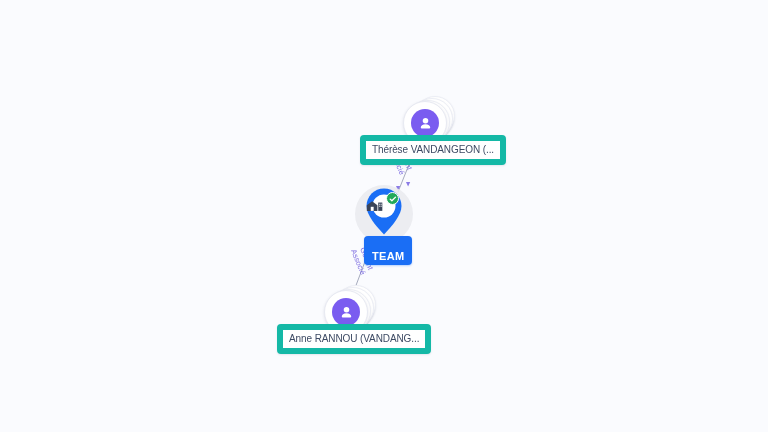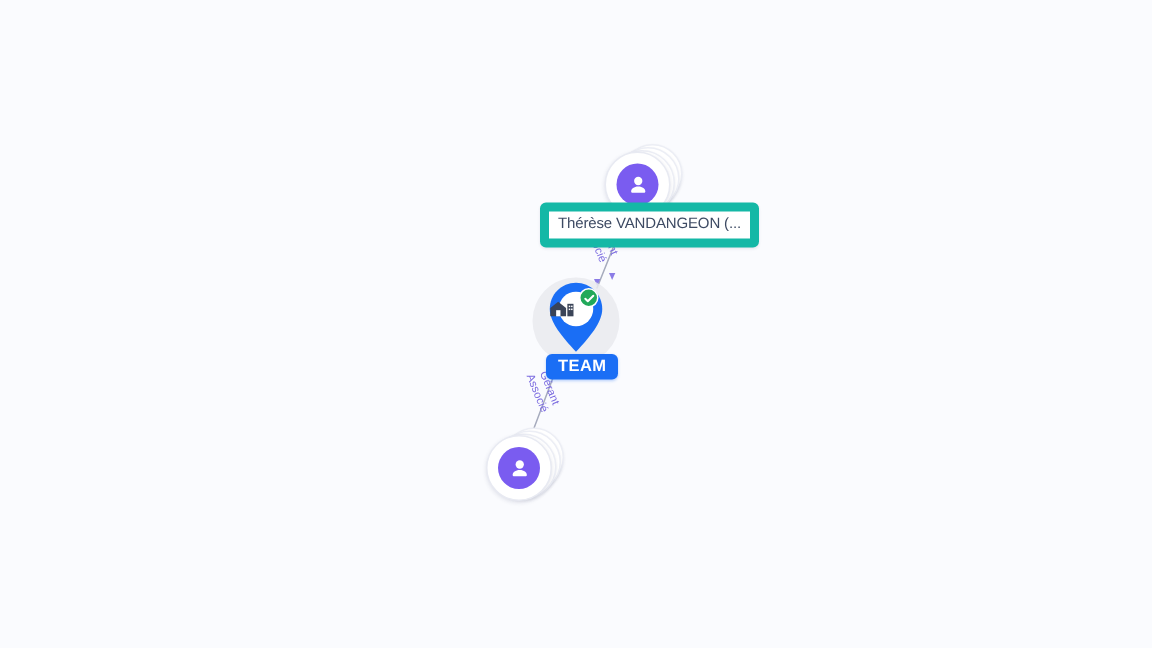--- a/index.html
+++ b/index.html
@@ -143,21 +143,21 @@
     display: flex;
     align-items: center;
     justify-content: center;
     box-sizing: border-box;
   }
   .team-badge {
     position: absolute;
     background: #1a6ef5;
     color: #ffffff;
     border-radius: 4px;
-    padding: 2px 8px 3px 8px;
+    padding: 14px 8px 3px 8px;
     font-size: 11px;
     font-weight: bold;
     font-family: "Liberation Sans", sans-serif;
     letter-spacing: 0.3px;
     box-shadow: 0 1px 2px rgba(26,110,245,0.30);
   }
 </style>
 </head>
 <body>
 
@@ -232,14 +232,15 @@
     <div class="stack-card stack-c1"></div>
     <div class="avatar-ring">
       <div class="avatar-circle">
         <svg width="17" height="17" viewBox="0 0 24 24" fill="#ffffff">
           <circle cx="12" cy="8" r="3.9"></circle>
           <path d="M12 13.2c-4.1 0-6.7 2.3-6.7 4.6 0 .8.6 1.2 1.4 1.2h10.6c.8 0 1.4-.4 1.4-1.2 0-2.3-2.6-4.6-6.7-4.6z"></path>
         </svg>
       </div>
     </div>
   </div>
+  <div class="name-pill" style="left:277px; top:324px;">Anne RANNOU (VANDANG...</div>
 
 </div>
 
 </body></html>

